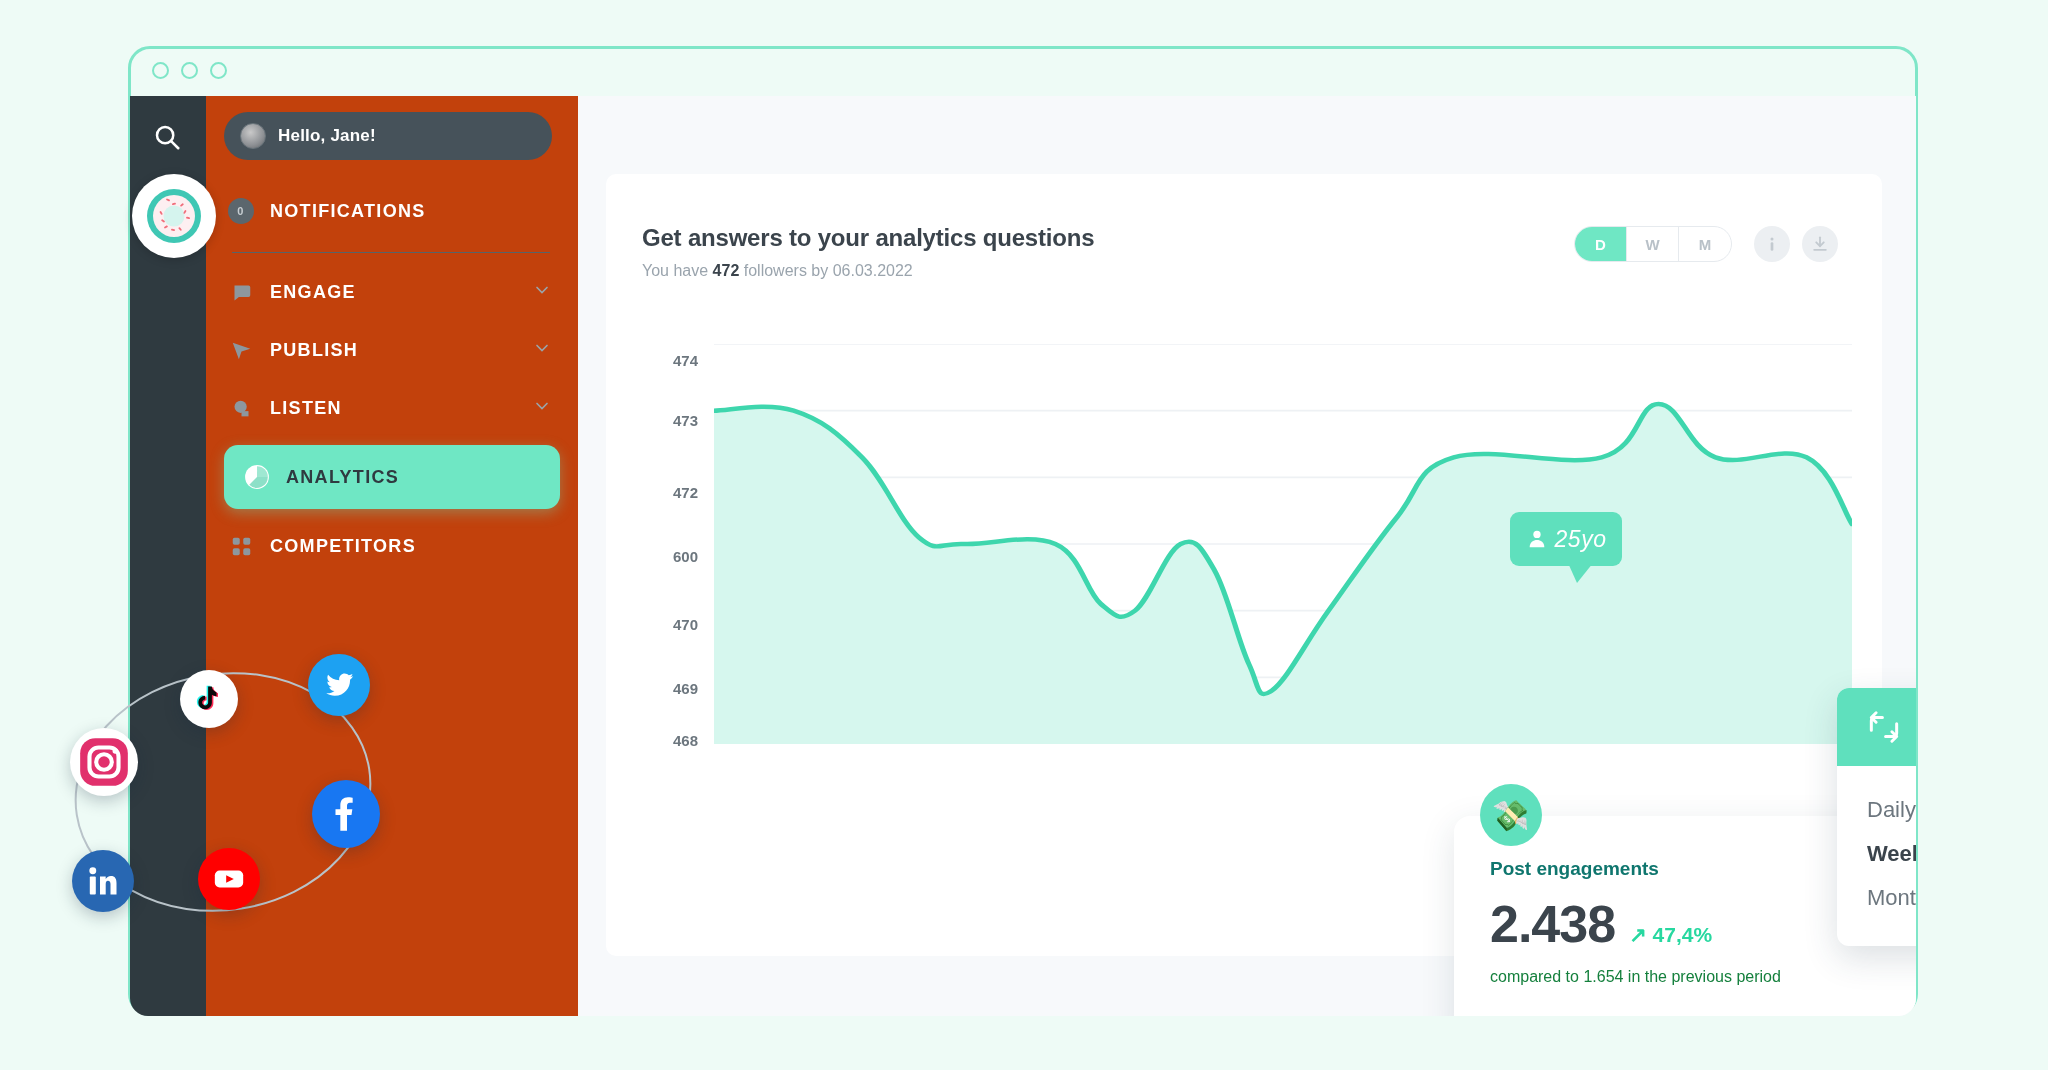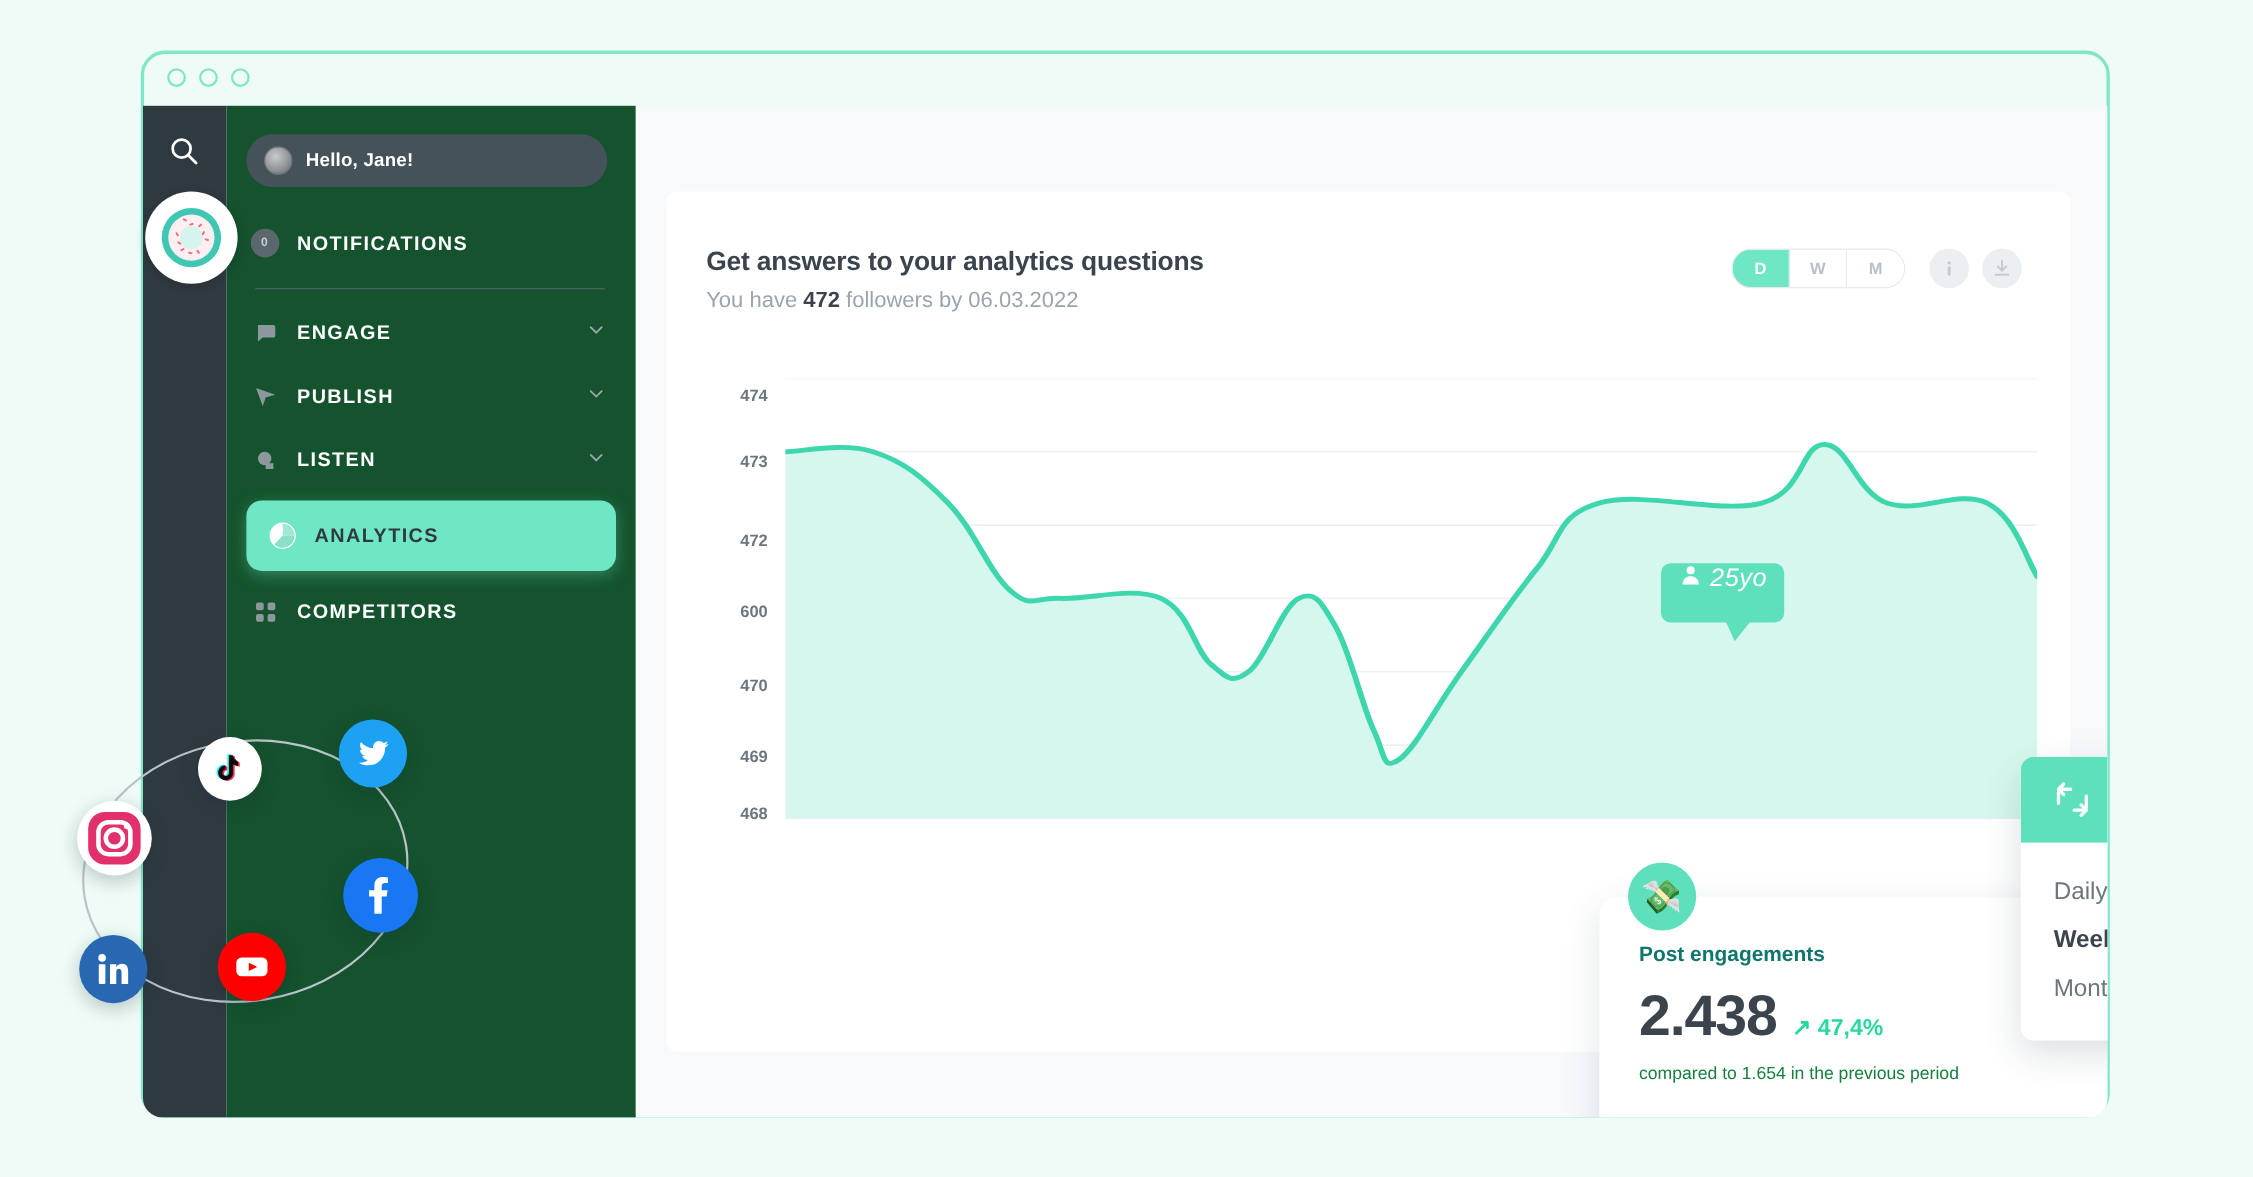--- a/index.html
+++ b/index.html
@@ -26,22 +26,22 @@
     position: absolute; left: 130px; top: 96px;
     width: 1786px; height: 920px;
     border-radius: 0 0 18px 18px; overflow: hidden;
     display: flex;
   }
 
   
   .rail { width: 76px; background: #2f3a40; flex: 0 0 76px; position: relative; }
   .search-icon-wrap { position: absolute; left: 22px; top: 26px; }
   .sidebar {
-    width: 372px; flex: 0 0 372px; background: #14532d;
-    position: relative; padding-top: 18px;
+    width: 372px; flex: 0 0 372px; background: #c2410c;
+    position: relative; padding-top: 8px;
   }
   .greet-pill {
     margin: 8px 26px 0 18px; height: 48px; border-radius: 24px;
     background: #46525a; display: flex; align-items: center; gap: 12px;
     padding: 0 16px;
   }
   .avatar {
     width: 26px; height: 26px; border-radius: 50%;
     background: radial-gradient(circle at 40% 35%, #c9c9c9 0%, #8e9195 60%, #5d6266 100%);
     border: 1.5px solid #6b757c; flex: 0 0 26px;
@@ -77,21 +77,21 @@
   }
 
   
   .canvas { flex: 1; background: #f7f9fb; position: relative; overflow: hidden; }
   .card {
     position: absolute; left: 28px; top: 78px; right: 34px; bottom: 60px;
     background: #fff; border-radius: 10px;
   }
   .card-head { position: absolute; left: 36px; top: 50px; }
   .card-title { font-size: 24px; font-weight: 700; color: #3b444c; letter-spacing: -.2px; }
-  .card-sub { margin-top: 10px; font-size: 20px; color: #9aa4ad; }
+  .card-sub { margin-top: 10px; font-size: 16px; color: #9aa4ad; }
   .card-sub b { color: #3b444c; font-weight: 700; }
 
   .seg {
     position: absolute; right: 150px; top: 52px;
     display: flex; height: 36px; border: 1px solid #e6eaee;
     border-radius: 18px; overflow: hidden; background: #fff;
   }
   .seg div {
     width: 52px; display: flex; align-items: center; justify-content: center;
     font-size: 15px; font-weight: 700; color: #b9c1c8;
@@ -114,21 +114,21 @@
   .ylab {
     position: absolute; right: 0; font-size: 15px; font-weight: 700;
     color: #6c767e; transform: translateY(-50%);
   }
   .plot { position: absolute; left: 72px; right: 0; top: 0; height: 400px; }
 
   
   .bubble {
     position: absolute; left: 932px; top: 416px; width: 112px; height: 54px;
     background: #5fe0bd; border-radius: 9px;
-    display: flex; align-items: flex-start; justify-content: center; gap: 7px;
+    display: flex; align-items: center; justify-content: center; gap: 7px;
     color: #fff; z-index: 20;
   }
   .bubble:after {
     content: ""; position: absolute; left: 58px; bottom: -17px;
     border-left: 9px solid transparent; border-right: 16px solid transparent;
     border-top: 20px solid #5fe0bd;
   }
   .bubble-text { font-size: 23px; font-weight: 400; font-style: italic; letter-spacing: .5px; }
 
   .money-badge {

